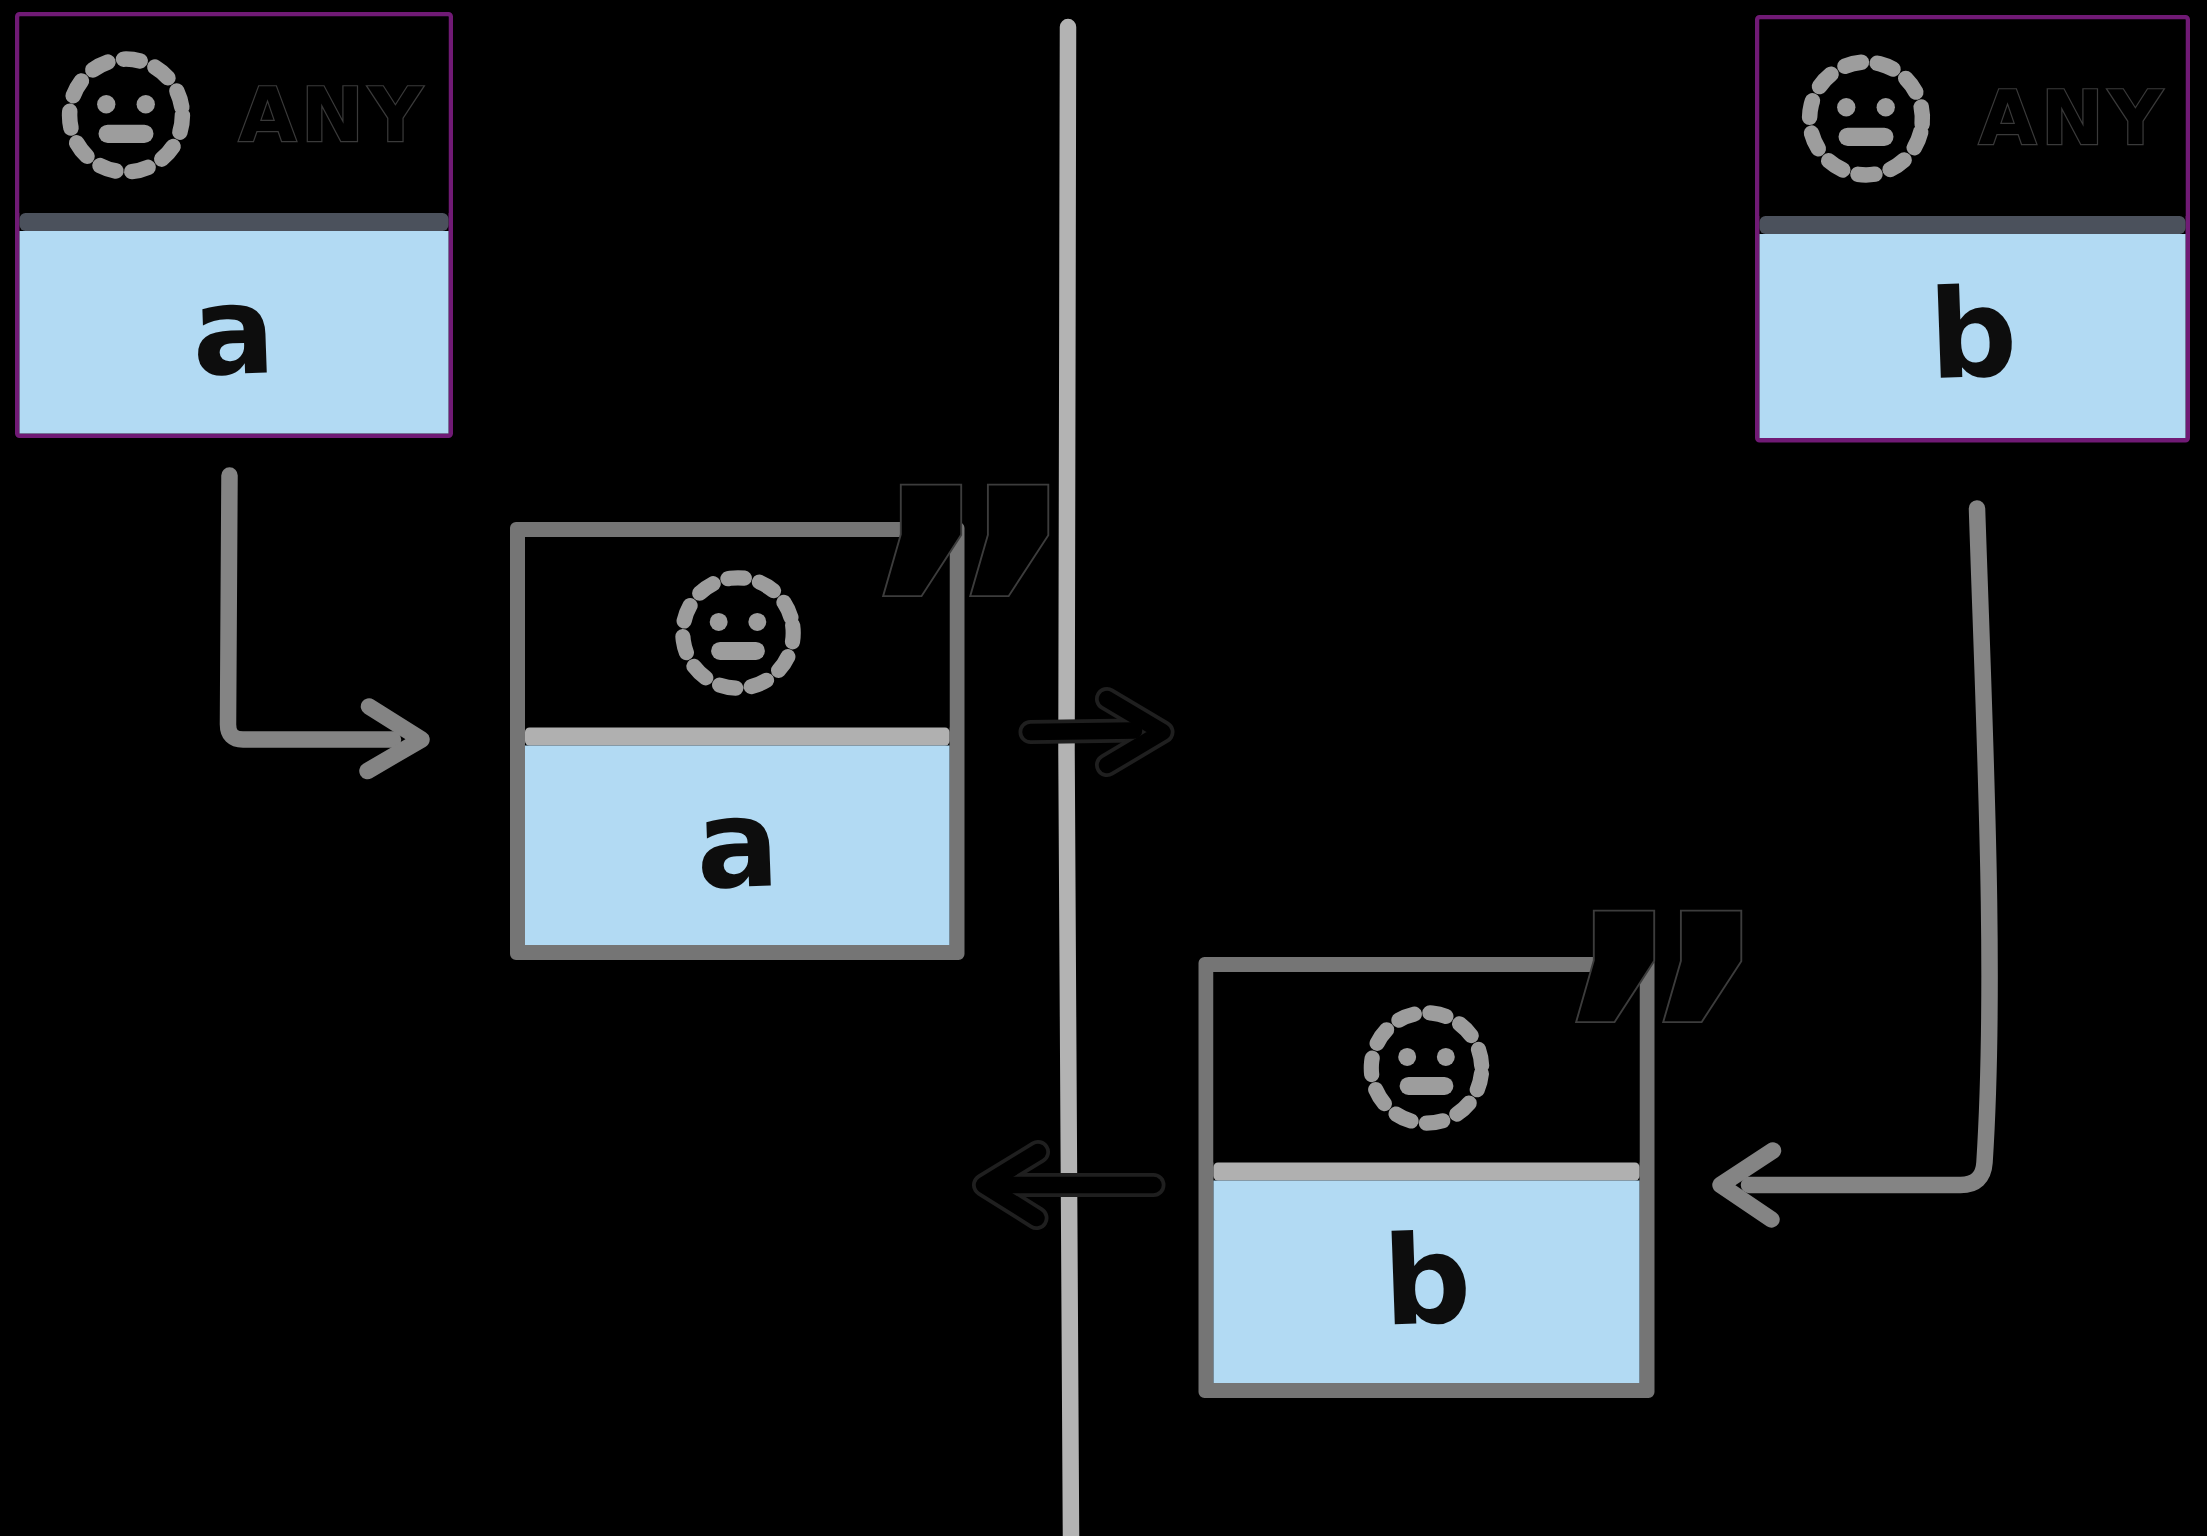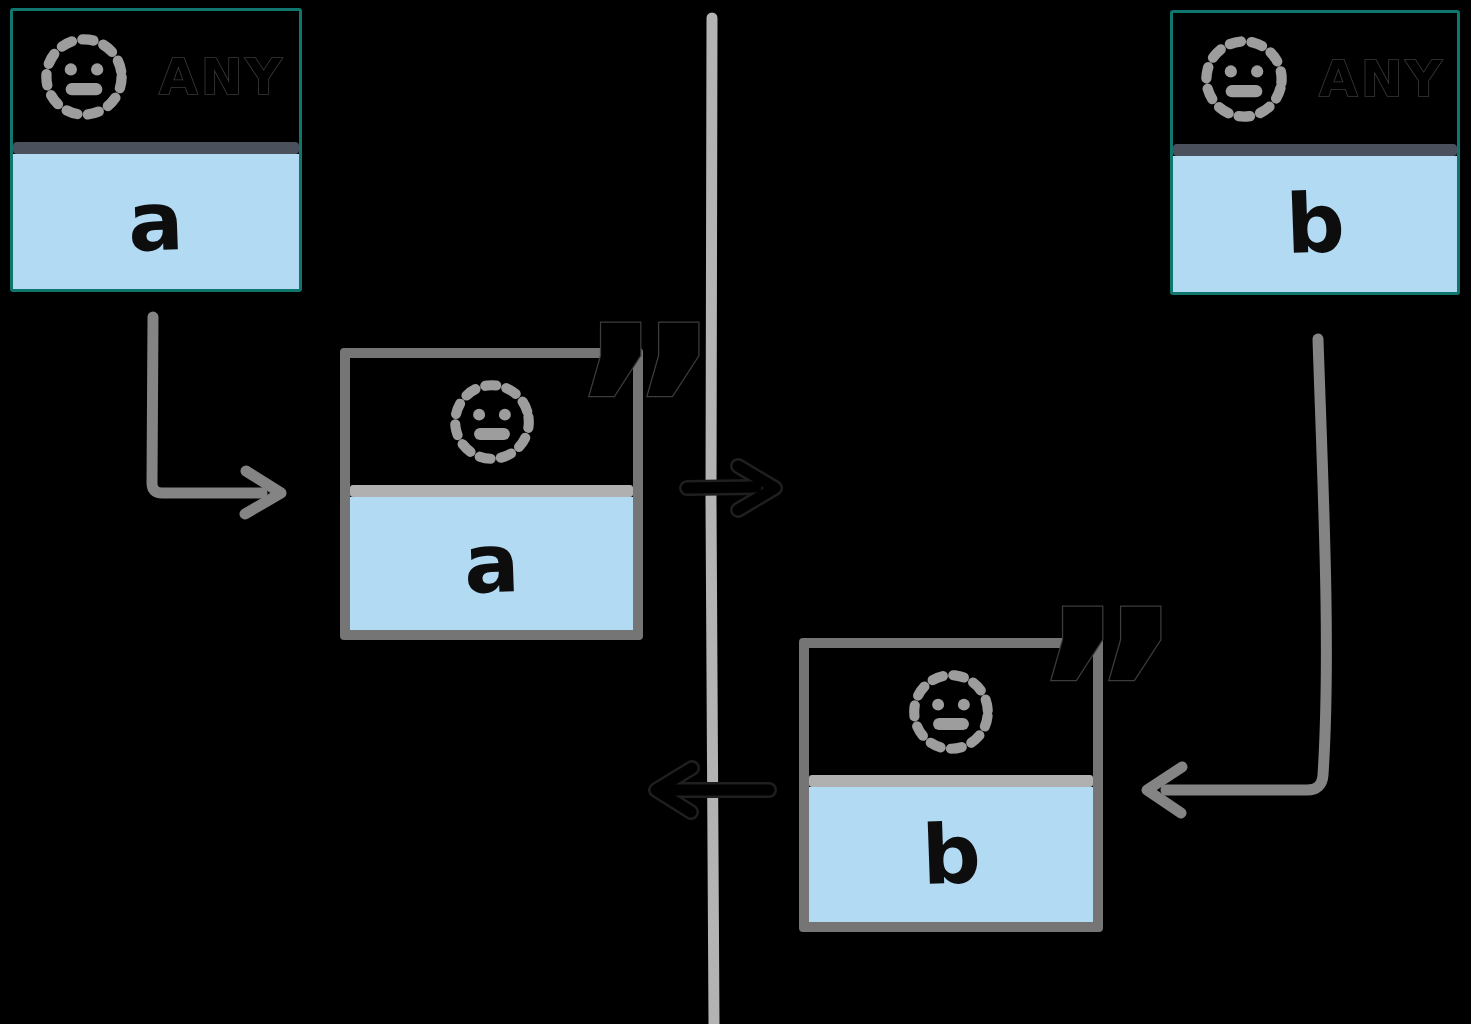--- a/index.html
+++ b/index.html
@@ -16,21 +16,21 @@
     font-family: "DejaVu Sans", sans-serif;
   }
   .card {
     position: absolute;
     box-sizing: border-box;
     display: flex;
     flex-direction: column;
     z-index: 2;
   }
   .card-source {
-    border: 3px solid #0f766e;
+    border: 3px solid #701a75;
     border-radius: 3px;
   }
   .card-source .head {
     height: 131px;
     background: #000000;
     display: flex;
     align-items: center;
     padding-left: 24px;
     gap: 26px;
   }

